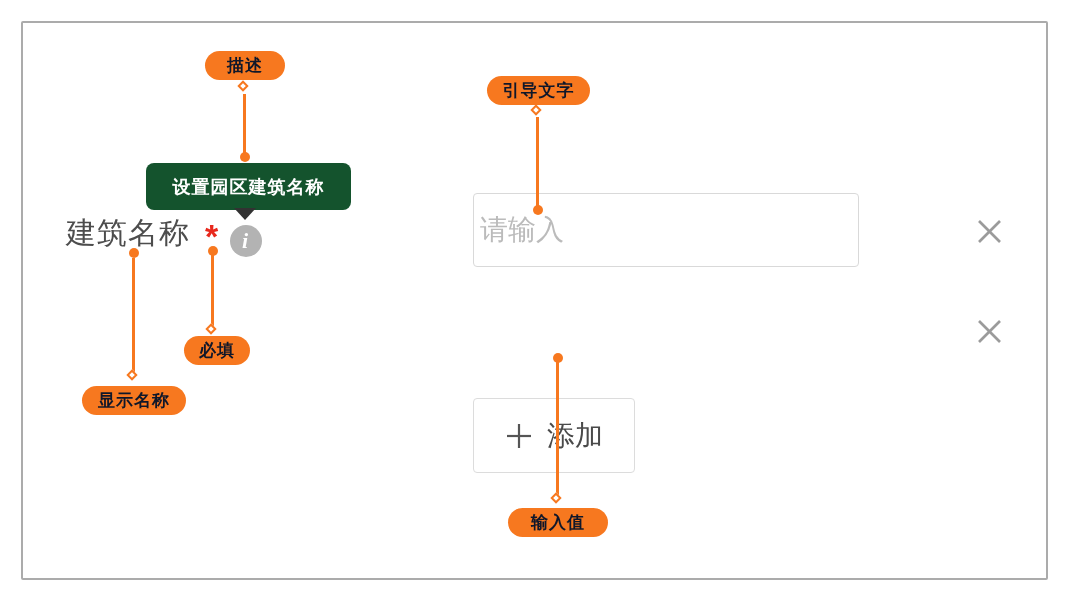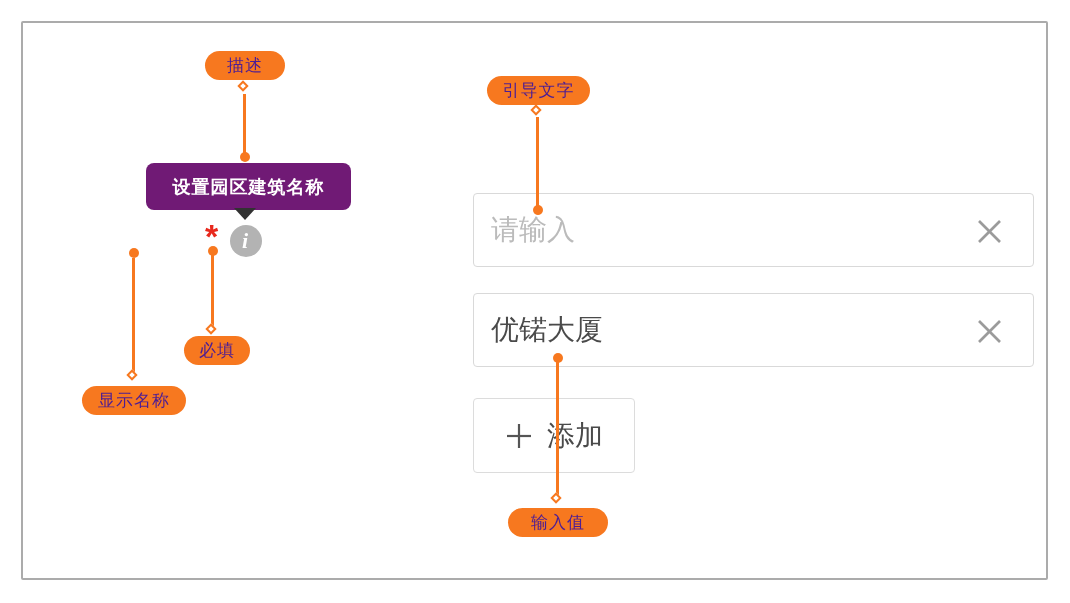--- a/index.html
+++ b/index.html
@@ -30,35 +30,35 @@
     background: #b3b3b3; border-radius: 50%; z-index: 3;
     display: flex; align-items: center; justify-content: center; cursor: pointer;
   }
   .info-icon .i-glyph {
     font-family: "Liberation Serif", "DejaVu Serif", serif;
     font-style: italic; font-weight: bold; font-size: 22px; color: #ffffff;
     transform: translateX(-1px);
   }
   .tooltip {
     position: absolute; left: 146px; top: 163px; width: 205px; height: 47px;
-    background: #701a75; border-radius: 8px; z-index: 4;
+    background: #14532d; border-radius: 8px; z-index: 4;
     display: flex; align-items: center; justify-content: center;
     color: #ffffff; font-size: 18px; font-weight: bold; letter-spacing: 1px;
   }
   .tooltip-arrow {
     position: absolute; left: 88px; top: 45px; width: 0; height: 0;
     border-left: 11px solid transparent; border-right: 11px solid transparent;
     border-top: 12px solid #323232;
   }
 
   .text-input {
-    position: absolute; left: 473px; width: 561px; height: 74px;
+    position: absolute; left: 473px; width: 386px; height: 74px;
     border: 1px solid #d9d9d9; border-radius: 4px; background: #fff;
     font-family: "Liberation Sans", "DejaVu Sans", sans-serif;
-    font-size: 28px; color: #4a4a4a; padding: 0 17px; outline: none; z-index: 2;
+    font-size: 28px; color: #4a4a4a; padding: 0 6px; outline: none; z-index: 2;
   }
   .text-input::placeholder { color: #bbbbbb; opacity: 1; }
   .input-1 { top: 193px; }
   .input-2 { top: 293px; }
 
   .clear-btn {
     position: absolute; left: 973px; width: 32px; height: 32px; z-index: 2;
     background: none; border: none; cursor: pointer; padding: 0;
     display: flex; align-items: center; justify-content: center;
   }
@@ -70,21 +70,21 @@
     background: #ffffff; border: 1px solid #dcdcdc; border-radius: 4px;
     display: flex; align-items: center; justify-content: center; gap: 14px;
     font-family: "Liberation Sans", "DejaVu Sans", sans-serif;
     font-size: 28px; color: #4a4a4a; cursor: pointer; z-index: 2;
   }
 
   
   .badge {
     position: absolute; height: 29px; border-radius: 15px; background: #f7781f;
     display: flex; align-items: center; justify-content: center;
-    color: #4c1d95; font-size: 17px; font-weight: normal; letter-spacing: 1px;
+    color: #0f172a; font-size: 17px; font-weight: bold; letter-spacing: 1px;
     z-index: 10;
   }
   .badge-desc  { left: 205px; top: 51px;  width: 80px;  }
   .badge-req   { left: 184px; top: 336px; width: 66px;  }
   .badge-disp  { left: 82px;  top: 386px; width: 104px; }
   .badge-guide { left: 487px; top: 76px;  width: 103px; }
   .badge-value { left: 508px; top: 508px; width: 100px; text-align: right; }
 
   .conn-line { position: absolute; width: 3px; background: #f7781f; z-index: 9; }
   .line-desc  { left: 243px; top: 94px;  height: 60px;  }
@@ -113,34 +113,34 @@
   .dia-guide { left: 532px; top: 106px; }
   .dia-value { left: 552px; top: 494px; }
 </style>
 </head>
 <body>
 
 <div class="stage">
 
   <div class="frame"></div>
 
+  <div class="field-label">建筑名称</div>
   <div class="required-star">*</div>
 
   <div class="info-icon">
     <span class="i-glyph">i</span>
   </div>
 
   <div class="tooltip">
     <span>设置园区建筑名称</span>
     <div class="tooltip-arrow"></div>
   </div>
 
   <input class="text-input input-1" type="text" placeholder="请输入" style="">
 
-  <input class="text-input input-2" type="text" value="优锘大厦" style="">
 
   <button class="clear-btn clear-1">
     <svg width="27" height="27" viewBox="0 0 27 27">
       <line x1="3" y1="3" x2="24" y2="24" stroke="#9b9b9b" stroke-width="2.6"></line>
       <line x1="24" y1="3" x2="3" y2="24" stroke="#9b9b9b" stroke-width="2.6"></line>
     </svg>
   </button>
 
   <button class="clear-btn clear-2">
     <svg width="27" height="27" viewBox="0 0 27 27">

